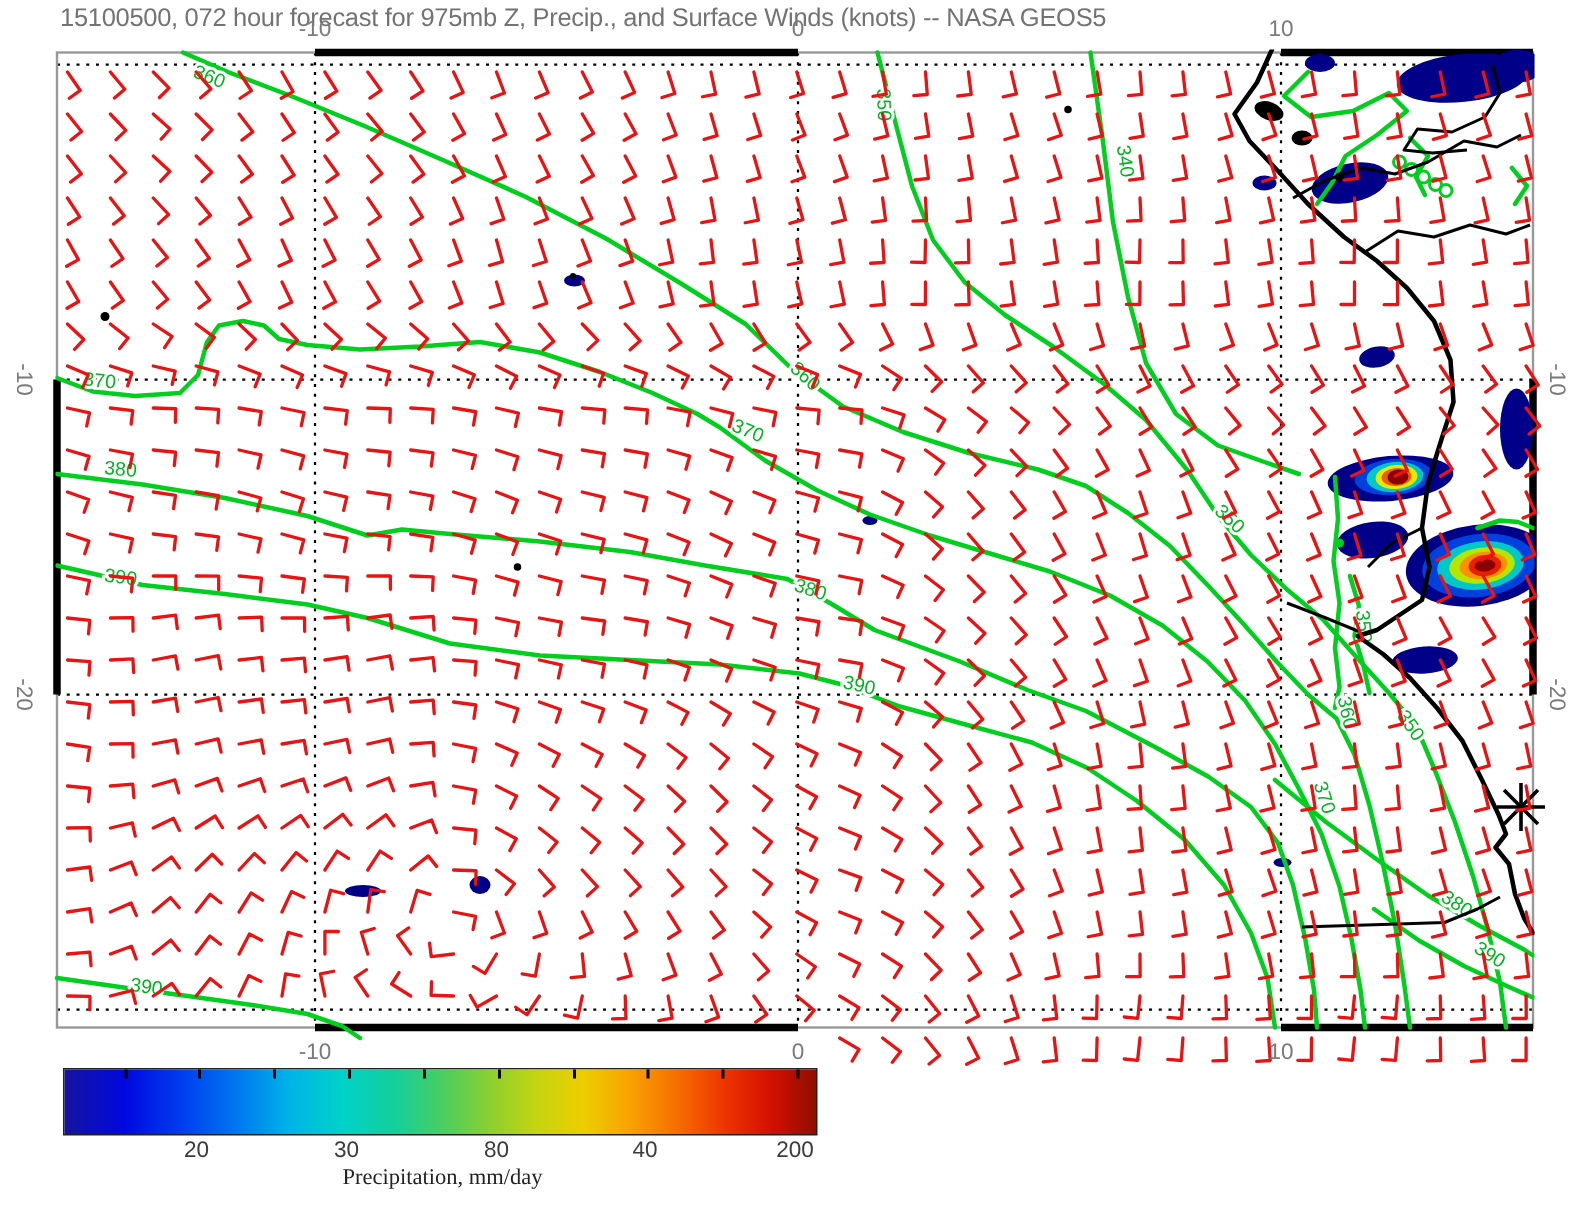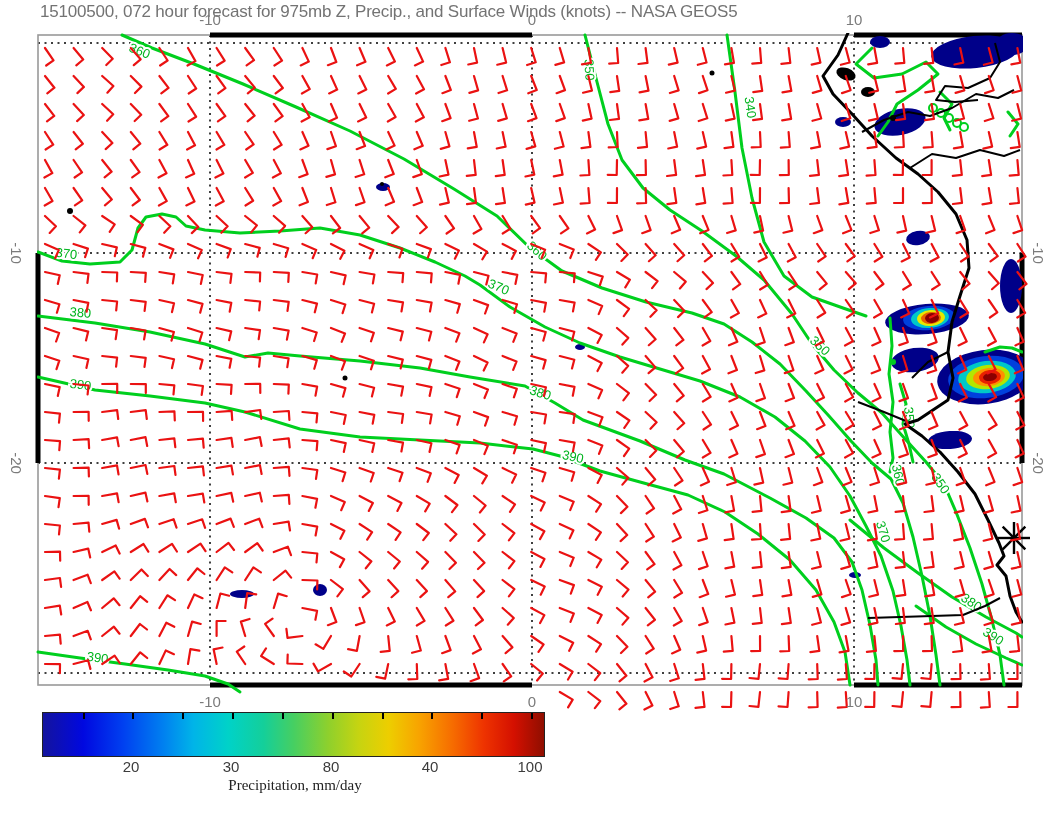--- a/index.html
+++ b/index.html
@@ -170,14 +170,14 @@
     <span class="axis-num h" style="left: 532px; top: 693px;">0</span>
     <span class="axis-num h" style="left: 854px; top: 693px;">10</span>
     <span class="axis-num v" style="left: 16px; top: 253px;">-10</span>
     <span class="axis-num v" style="left: 16px; top: 463px;">-20</span>
     <span class="axis-num v" style="left: 1038px; top: 253px;">-10</span>
     <span class="axis-num v" style="left: 1038px; top: 463px;">-20</span>
     <span class="cb-num" style="left: 131px; top: 758px;">20</span>
     <span class="cb-num" style="left: 231px; top: 758px;">30</span>
     <span class="cb-num" style="left: 331px; top: 758px;">80</span>
     <span class="cb-num" style="left: 430px; top: 758px;">40</span>
-    <span class="cb-num" style="left: 530px; top: 758px;">100</span>
+    <span class="cb-num" style="left: 530px; top: 758px;">200</span>
   </div>
 
 </body></html>

